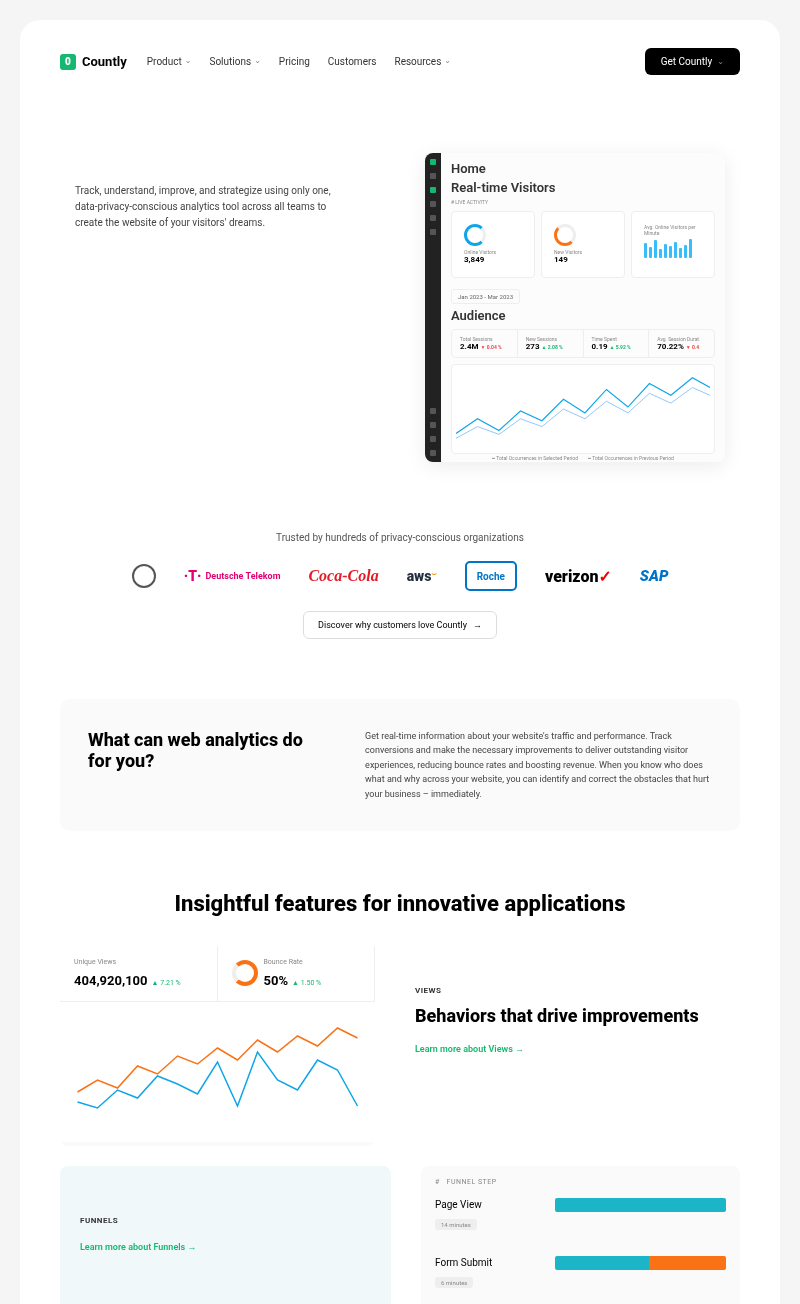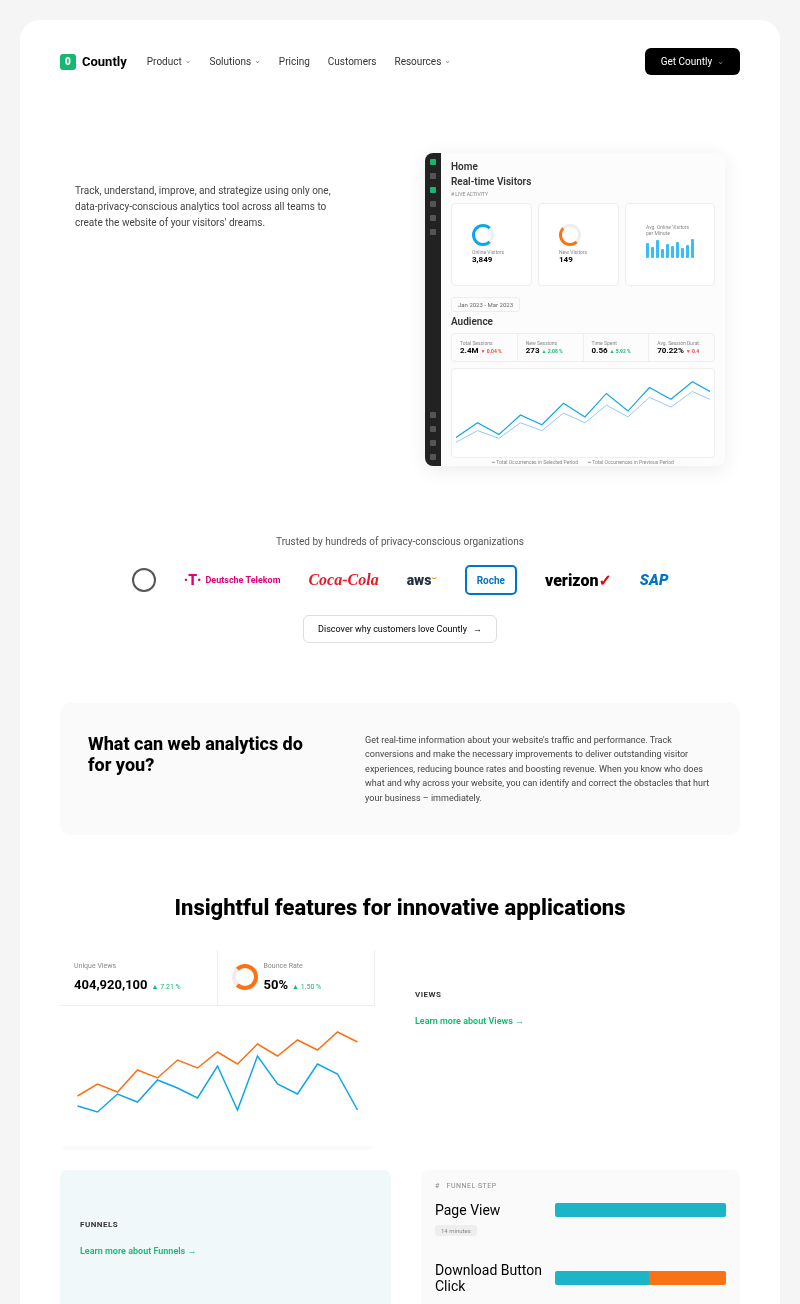--- a/index.html
+++ b/index.html
@@ -14,23 +14,23 @@
 .cta-btn{background:#000;color:#fff;padding:8px 16px;border-radius:6px;font-size:10px;display:flex;align-items:center;gap:5px;cursor:pointer}
 .hero{display:flex;gap:30px;margin-top:70px;padding:0 15px}
 .hero-left{flex:1;padding-top:30px}
 .hero-title{font-size:30px;font-weight:800;line-height:1.15;margin-bottom:18px;letter-spacing:-0.5px}
 .hero-sub{font-size:10px;color:#444;line-height:1.6;max-width:260px}
 .hero-right{width:300px;background:#f9f9f9;border-radius:8px;padding:0;box-shadow:0 4px 20px rgba(0,0,0,0.08);overflow:hidden;display:flex}
 .dash-side{width:16px;background:#222;display:flex;flex-direction:column;align-items:center;padding:6px 0;gap:8px}
 .dash-side .dot{width:6px;height:6px;border-radius:1px;background:#555}
 .dash-side .dot.g{background:#15b870}
 .dash-main{flex:1;background:#fcfcfc;padding:8px 10px}
-.dash-label{font-size:10px;color:#333;font-weight:600;margin-bottom:4px}
+.dash-label{font-size:13px;color:#333;font-weight:600;margin-bottom:4px}
 .dash-row{display:flex;gap:6px;margin:6px 0}
-.dash-card{background:#fff;border:1px solid #eee;border-radius:4px;padding:20px;flex:1}
+.dash-card{background:#fff;border:1px solid #eee;border-radius:4px;padding:12px;flex:1}
 .mini-donut{width:22px;height:22px;border:3px solid #0ea5e9;border-right-color:#eee;border-radius:50%;display:inline-block;vertical-align:middle;margin-right:4px}
 .mini-donut.o{border-color:#f97316;border-right-color:#eee;border-top-color:#eee}
 .stat-lbl{font-size:5px;color:#888}
 .stat-val{font-size:8px;font-weight:700}
 .bars{display:flex;gap:2px;align-items:flex-end;height:22px}
 .bars span{width:3px;background:#38bdf8;border-radius:1px}
 .aud-row{display:flex;gap:0;margin:6px 0;border:1px solid #eee;border-radius:4px;overflow:hidden}
 .aud-cell{flex:1;padding:6px 8px;border-right:1px solid #eee}
 .aud-cell:last-child{border:none}
 .aud-lbl{font-size:5px;color:#888}
@@ -65,21 +65,21 @@
 .vs-cell{flex:1;padding:12px 14px;border-right:1px solid #eee}
 .vs-lbl{font-size:7px;color:#888;margin-bottom:4px}
 .vs-val{font-size:13px;font-weight:700}
 .vs-d{font-size:7px;color:#15b870;margin-left:4px}
 .views-chart{height:140px;background:#fff;position:relative;padding:10px}
 .donut2{width:26px;height:26px;border:4px solid #f97316;border-left-color:#eee;border-radius:50%;display:inline-block;vertical-align:middle;margin-right:6px}
 .funnel-box{flex:1;background:#fafafa;border-radius:8px;padding:12px 14px}
 .funnel-head{font-size:7px;color:#888;margin-bottom:12px;letter-spacing:0.5px}
 .funnel-step{margin-bottom:20px}
 .fs-row{display:flex;align-items:center;gap:10px}
-.fs-label{font-size:14px;flex:0 0 110px}
+.fs-label{font-size:10px;flex:0 0 110px}
 .fs-bar{flex:1;height:14px;display:flex;border-radius:2px;overflow:hidden}
 .fs-seg{height:100%}
 .fs-time{font-size:6px;color:#888;margin:6px 0 6px 0;padding:2px 6px;background:#eee;border-radius:3px;display:inline-block}
 svg.line-chart{width:100%;height:100%}
 </style>
 </head>
 <body>
 
 <div class="page">
 
@@ -173,21 +173,21 @@
           <div class="aud-cell">
             <div class="aud-lbl">Total Sessions</div>
             <div class="aud-val"><span>2.4M</span> <span class="aud-d r">▼ 0.04 %</span></div>
           </div>
           <div class="aud-cell">
             <div class="aud-lbl">New Sessions</div>
             <div class="aud-val"><span>273</span> <span class="aud-d">▲ 2.08 %</span></div>
           </div>
           <div class="aud-cell">
             <div class="aud-lbl">Time Spent</div>
-            <div class="aud-val"><span>0.56</span> <span class="aud-d">▲ 5.92 %</span></div>
+            <div class="aud-val"><span>0.19</span> <span class="aud-d">▲ 5.92 %</span></div>
           </div>
           <div class="aud-cell">
             <div class="aud-lbl">Avg. Session Durat.</div>
             <div class="aud-val"><span>70.22%</span> <span class="aud-d r">▼ 0.4</span></div>
           </div>
         </div>
         <div class="chart-area">
           <svg class="line-chart" viewBox="0 0 260 80">
             <polyline fill="none" stroke="#0ea5e9" stroke-width="1.2" points="0,65 22,50 44,62 66,42 88,52 110,30 132,44 154,20 176,38 198,14 220,26 242,8 260,18"></polyline>
             <polyline fill="none" stroke="#93c5fd" stroke-width="1" points="0,70 22,58 44,66 66,50 88,58 110,40 132,50 154,32 176,44 198,24 220,34 242,18 260,26"></polyline>
@@ -251,20 +251,21 @@
       </div>
       <div class="views-chart">
         <svg class="line-chart" viewBox="0 0 280 120">
           <polyline fill="none" stroke="#f97316" stroke-width="1.5" points="0,80 20,68 40,76 60,54 80,62 100,44 120,52 140,36 160,48 180,28 200,40 220,24 240,34 260,16 280,26"></polyline>
           <polyline fill="none" stroke="#0ea5e9" stroke-width="1.5" points="0,90 20,96 40,78 60,86 80,64 100,72 120,82 140,50 160,94 180,40 200,68 220,78 240,48 260,58 280,94"></polyline>
         </svg>
       </div>
     </div>
     <div class="feat-text">
       <div class="feat-tag">VIEWS</div>
+      <h3 class="feat-title">Behaviors that drive improvements</h3>
       <a class="feat-link"><span>Learn more about Views</span> →</a>
     </div>
   </div>
 
   <div class="feat-row">
     <div class="feat-text" style="background:#f0f8fa;border-radius:8px;padding:50px 20px 20px">
       <div class="feat-tag">FUNNELS</div>
       <a class="feat-link"><span>Learn more about Funnels</span> →</a>
     </div>
     <div class="funnel-box">
@@ -273,20 +274,30 @@
         <div class="fs-row">
           <div class="fs-label">Page View</div>
           <div class="fs-bar">
               <div class="fs-seg" style="background:#1cb4c7;width:100%"></div>
             </div>
         </div>
         <span class="fs-time">14 minutes</span>
       </div>
       <div class="funnel-step">
         <div class="fs-row">
+          <div class="fs-label">Form Submit</div>
+          <div class="fs-bar">
+            <div class="fs-seg" style="background:#1cb4c7;width:55%"></div>
+            <div class="fs-seg" style="background:#f97316;width:45%"></div>
+          </div>
+        </div>
+        <span class="fs-time">6 minutes</span>
+      </div>
+      <div class="funnel-step">
+        <div class="fs-row">
           <div class="fs-label">Download Button Click</div>
           <div class="fs-bar">
             <div class="fs-seg" style="background:#1cb4c7;width:55%"></div>
             <div class="fs-seg" style="background:#f97316;width:45%"></div>
           </div>
         </div>
       </div>
     </div>
   </div>
 

